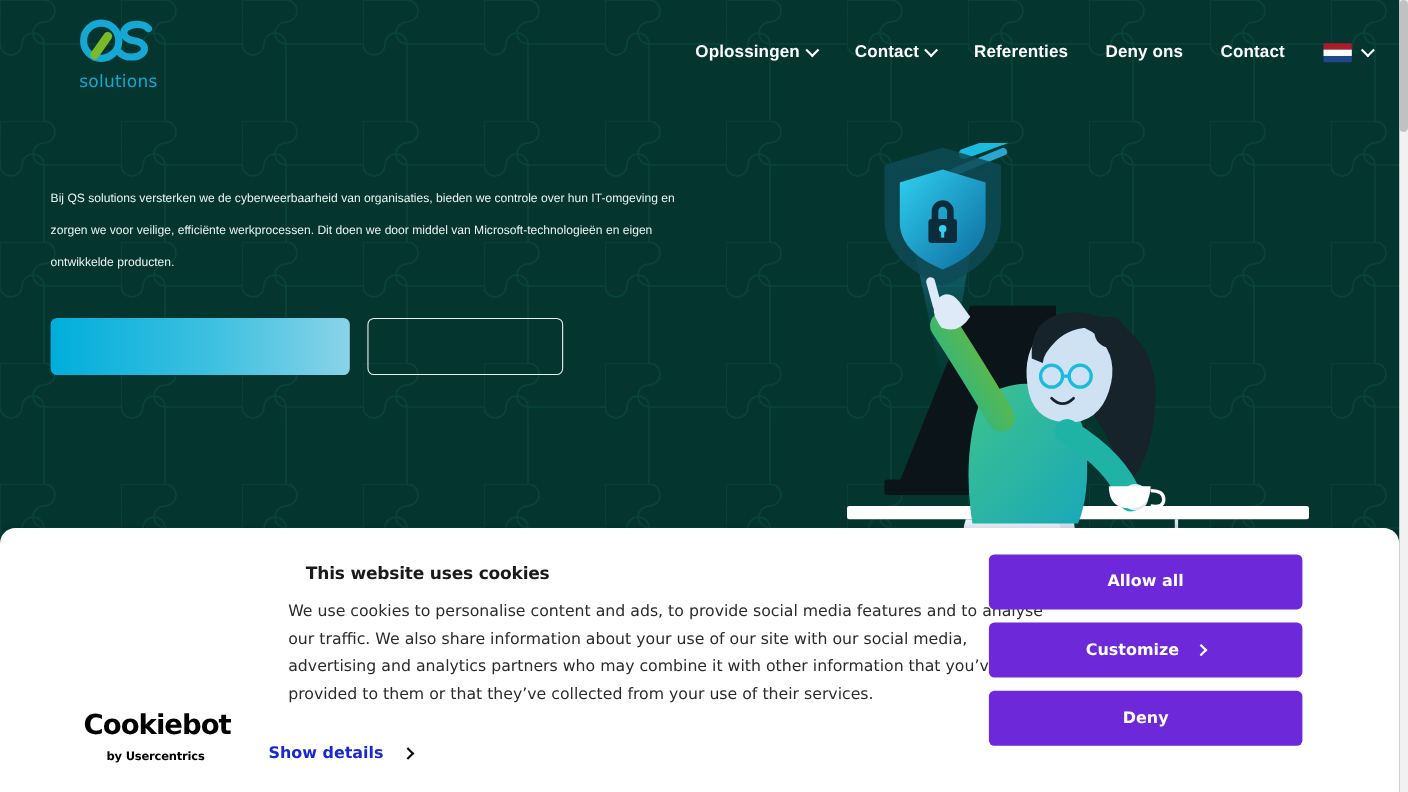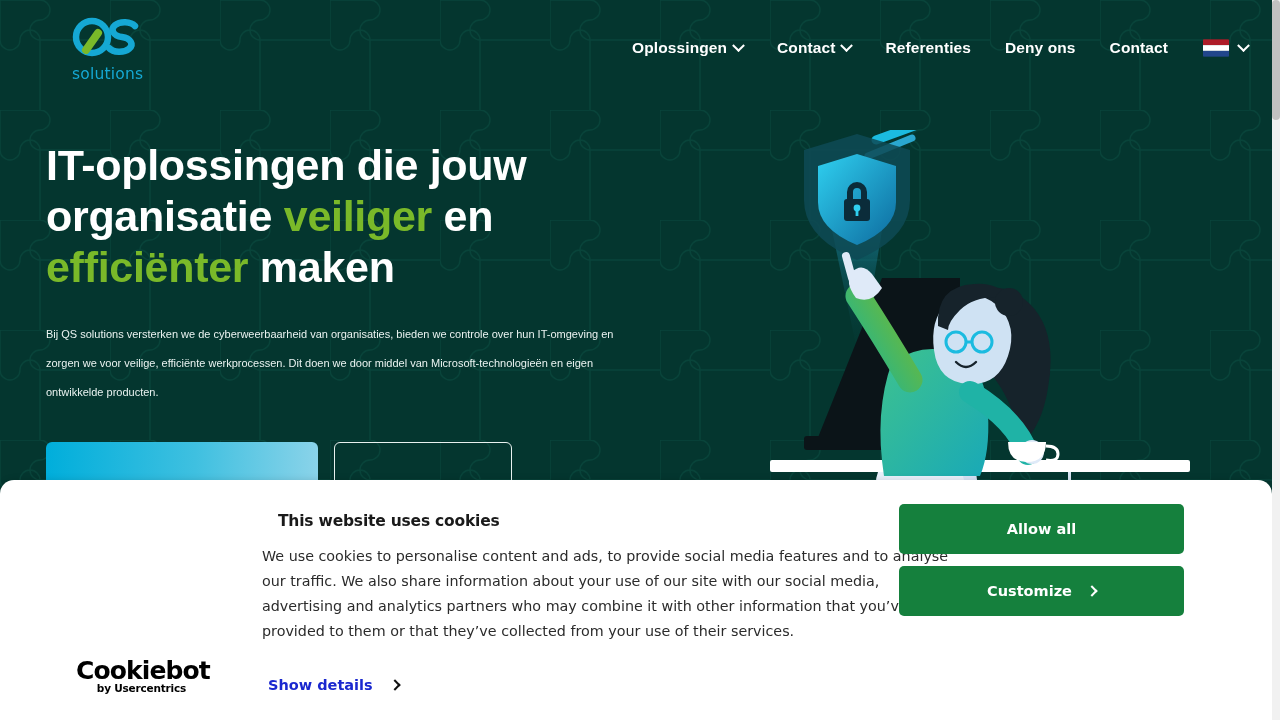--- a/index.html
+++ b/index.html
@@ -107,41 +107,41 @@
   #cookie-description {
     margin-top:14px; font-size:14.3px; line-height:25px; color:#2b2b2b;
     font-family:"DejaVu Sans", sans-serif;
   }
   #cookie-actions {
     position:absolute; right:88px; top:24px;
     display:flex; flex-direction:column; gap:12px;
   }
   .cookie-btn {
     width:285px; height:50px; border:0; border-radius:5px;
-    background:#15803d; color:#ffffff;
+    background:#6d28d9; color:#ffffff;
     font-size:14.5px; font-weight:700; cursor:pointer;
     display:flex; align-items:center; justify-content:center; gap:16px;
     font-family:"DejaVu Sans", sans-serif;
   }
   .btn-chev-right {
     display:inline-block; width:8px; height:8px;
     border-top:2.4px solid #fff; border-right:2.4px solid #fff;
     transform:rotate(45deg);
   }
   #cookiebot-brand { position:absolute; left:76px; bottom:26px; width:110px; }
   .cb-name {
     font-size:25px; font-weight:700; color:#000; letter-spacing:-.9px;
     font-family:"DejaVu Sans", sans-serif; line-height:19px;
   }
   .cb-sub {
     font-size:10.5px; font-weight:700; color:#000; text-align:right;
-    font-family:"DejaVu Sans", sans-serif; margin-top:2px; letter-spacing:-.2px;
+    font-family:"DejaVu Sans", sans-serif; margin-top:14px; letter-spacing:-.2px;
   }
   #show-details-link {
-    position:absolute; left:268px; bottom:27px;
+    position:absolute; left:244px; bottom:27px;
     display:flex; align-items:center; gap:18px;
     color:#1a28cf; font-size:14.5px; font-weight:700;
     text-decoration:none; cursor:pointer;
     font-family:"DejaVu Sans", sans-serif;
   }
   .link-chev {
     display:inline-block; width:8px; height:8px;
     border-top:2.2px solid #111; border-right:2.2px solid #111;
     transform:rotate(45deg);
   }
@@ -206,25 +206,20 @@
           <rect width="30" height="6.67" fill="#AE1C28"></rect>
           <rect y="6.67" width="30" height="6.67" fill="#FFFFFF"></rect>
           <rect y="13.34" width="30" height="6.66" fill="#21468B"></rect>
         </svg>
         <i class="chev"></i>
       </div>
     </nav>
   </header>
 
   <div id="hero-copy">
-    <h1 id="hero-title">
-      <span>IT-oplossingen die jouw</span><br>
-      <span>organisatie </span><span class="accent">veiliger</span><span> en</span><br>
-      <span class="accent">efficiënter</span><span> maken</span>
-    </h1>
 
     <p id="hero-paragraph">Bij QS solutions versterken we de cyberweerbaarheid van organisaties, bieden we controle over hun IT-omgeving en zorgen we voor veilige, efficiënte werkprocessen. Dit doen we door middel van Microsoft-technologieën en eigen ontwikkelde producten.</p>
 
     <div id="hero-ctas">
       <button id="cta-primary"></button>
       <button id="cta-secondary"></button>
     </div>
   </div>
 
   <svg id="hero-illustration" viewBox="0 0 440 420" aria-hidden="true">
@@ -314,20 +309,23 @@
   </div>
 
   <div id="cookie-actions">
     <button class="cookie-btn">
       <span>Allow all</span>
     </button>
     <button class="cookie-btn">
       <span>Customize</span>
       <i class="btn-chev-right"></i>
     </button>
+    <button class="cookie-btn">
+      <span>Deny</span>
+    </button>
   </div>
 
   <a id="show-details-link" href="#">
     <span>Show details</span>
     <i class="link-chev"></i>
   </a>
 </section>
 
 <div id="page-scrollbar">
   <div id="page-scrollbar-thumb"></div>

